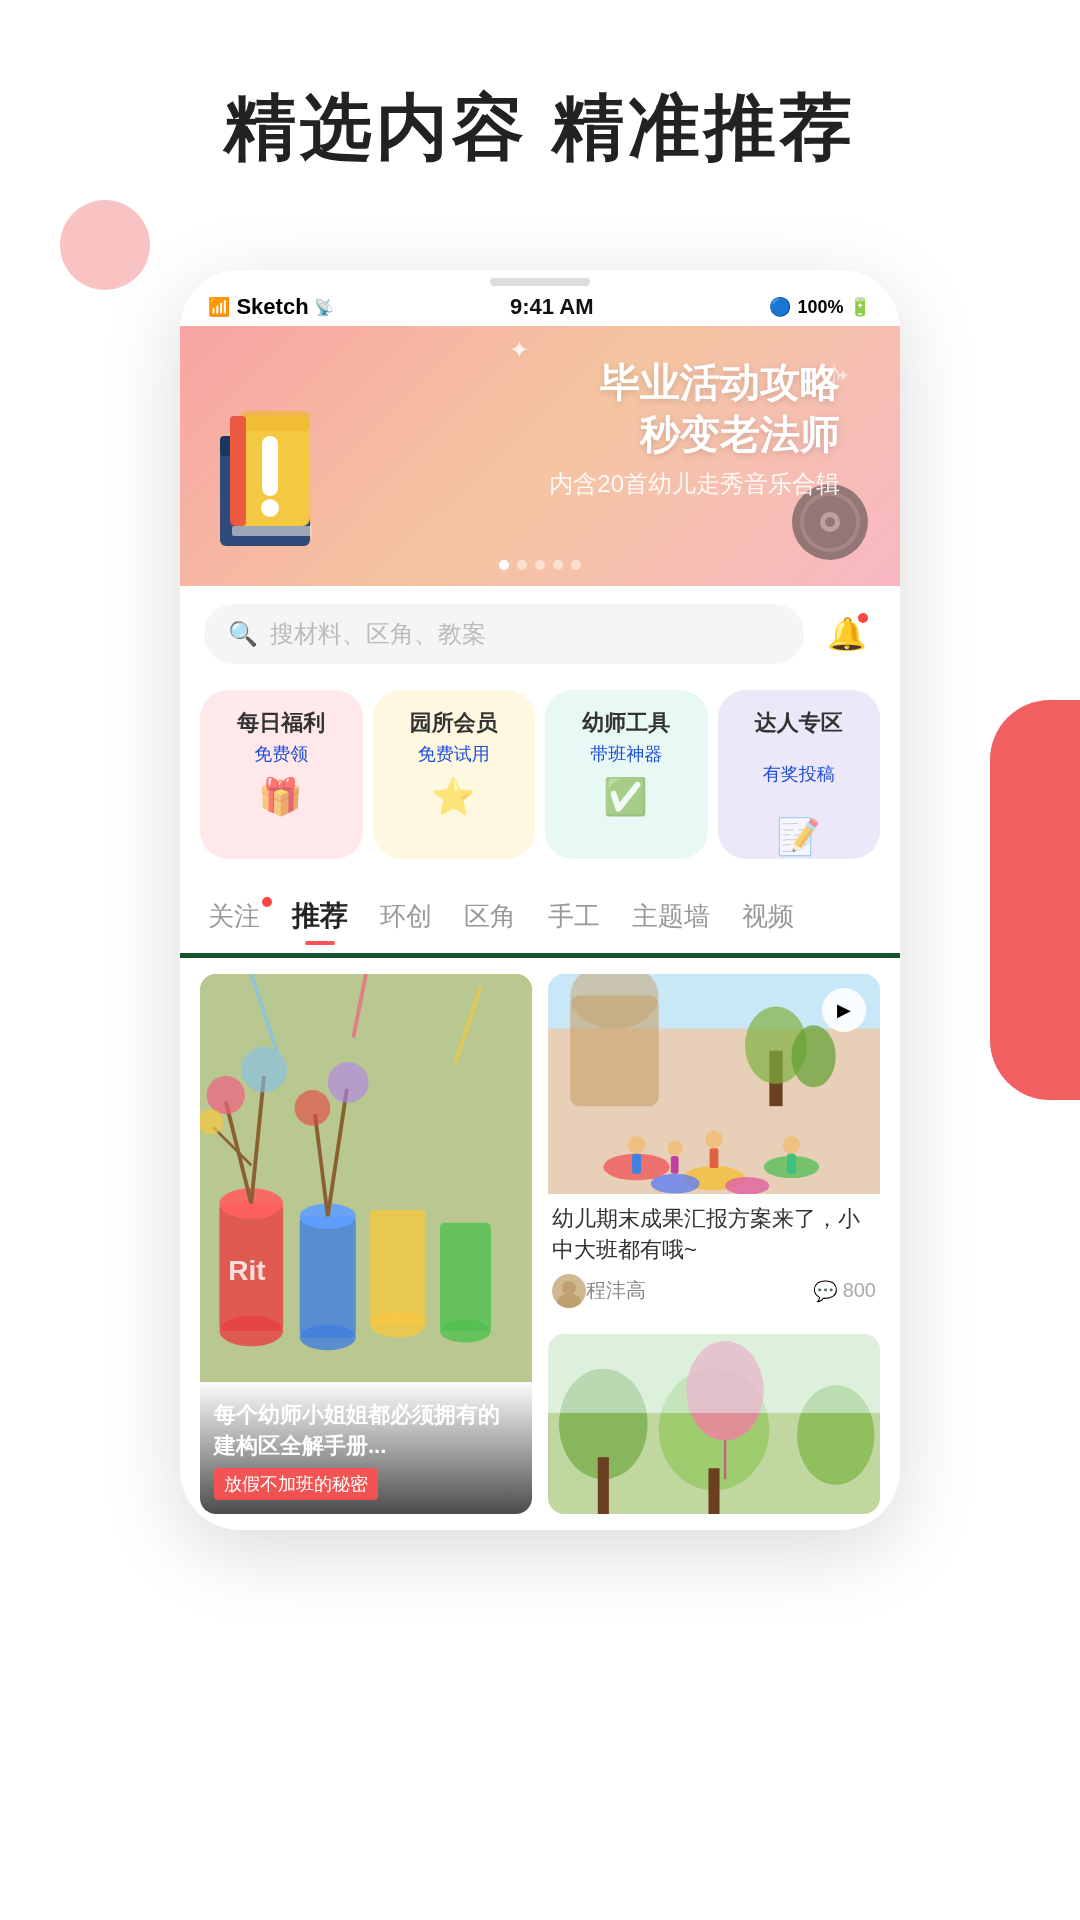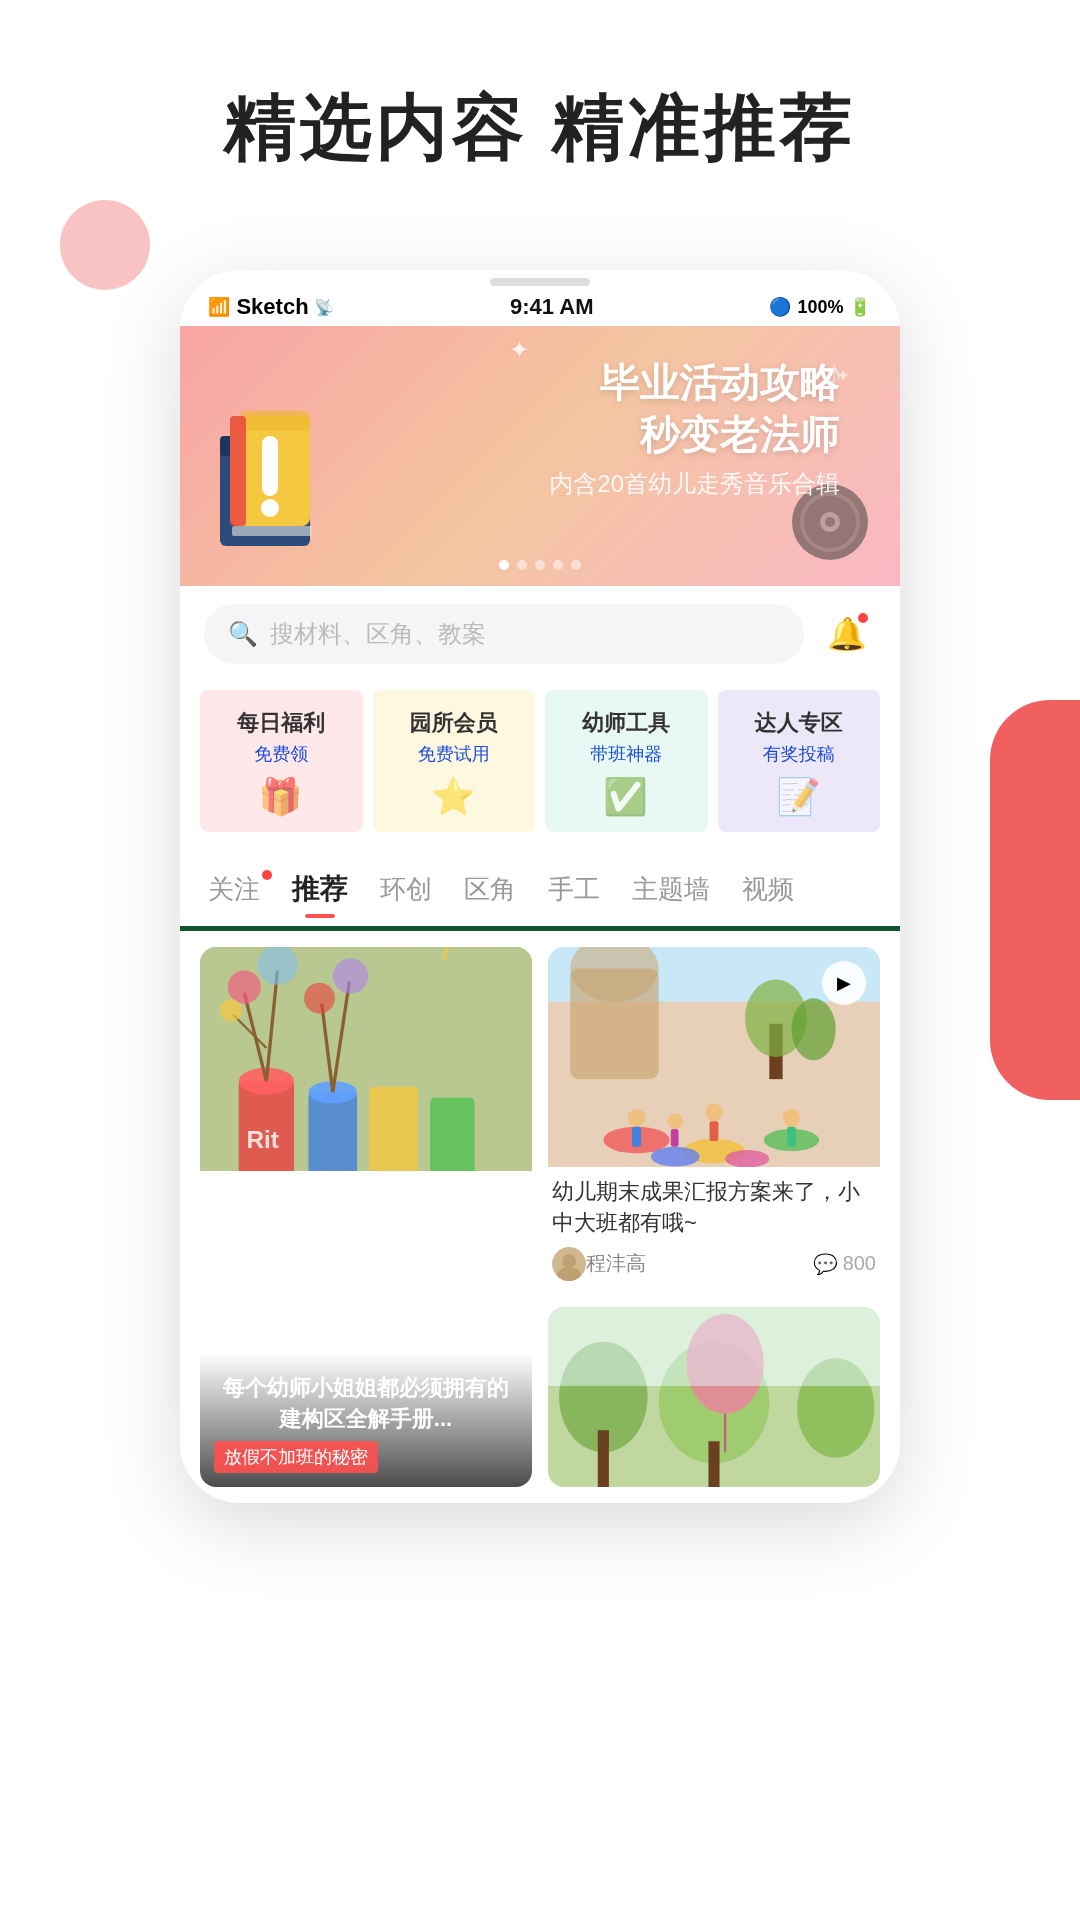--- a/index.html
+++ b/index.html
@@ -186,32 +186,32 @@
     }
 
     
     .feature-grid {
       display: grid;
       grid-template-columns: repeat(4, 1fr);
       gap: 10px;
       padding: 8px 20px 20px;
     }
     .feature-card {
-      border-radius: 8px;
-      padding: 18px 14px 14px;
+      border-radius: 28px;
+      padding: 18px 14px 1px;
       display: flex;
       flex-direction: column;
       align-items: center;
       position: relative;
       overflow: hidden;
     }
     .feature-card.pink { background: #ffe8ea; }
     .feature-card.yellow { background: #fff8e0; }
     .feature-card.mint { background: #e8f9f5; }
-    .feature-card.lavender { background: #ede8f9; }
+    .feature-card.lavender { background: #ede8f9; gap: 20px; }
     .feature-card-title { font-size: 22px; font-weight: 700; color: #333; margin-bottom: 4px; }
     .feature-card-sub { font-size: 18px; color: #1d4ed8; }
     .feature-card-icon {
       margin-top: 10px;
       font-size: 36px;
       opacity: 0.6;
     }
 
     
     .tab-nav {
@@ -266,21 +266,21 @@
       padding: 16px 20px;
     }
     .content-card {
       border-radius: 16px;
       overflow: hidden;
       position: relative;
     }
     
     .img-craft {
       width: 100%;
-      height: 224px;
+      height: 408px;
       background: linear-gradient(160deg, #c8d8a8 0%, #a0b880 40%, #8ab060 60%, #d4c090 80%, #b89060 100%);
       position: relative;
       overflow: hidden;
     }
 
     
     .img-outdoor {
       width: 100%;
       height: 220px;
       background: linear-gradient(180deg, #c8e0f0 0%, #a0c8e0 30%, #e0d0c0 60%, #f0e8d8 100%);
@@ -307,21 +307,20 @@
       left: 0;
       right: 0;
       background: linear-gradient(0deg, rgba(0,0,0,0.7) 0%, transparent 100%);
       padding: 20px 14px 14px;
     }
     .card-overlay-text {
       font-size: 22px;
       color: #fff;
       line-height: 1.4;
       font-weight: 600;
-      text-align: center;
     }
     .card-overlay-tag {
       display: inline-block;
       background: rgba(255,80,80,0.9);
       color: #fff;
       font-size: 18px;
       padding: 4px 10px;
       border-radius: 4px;
       margin-top: 6px;
     }

